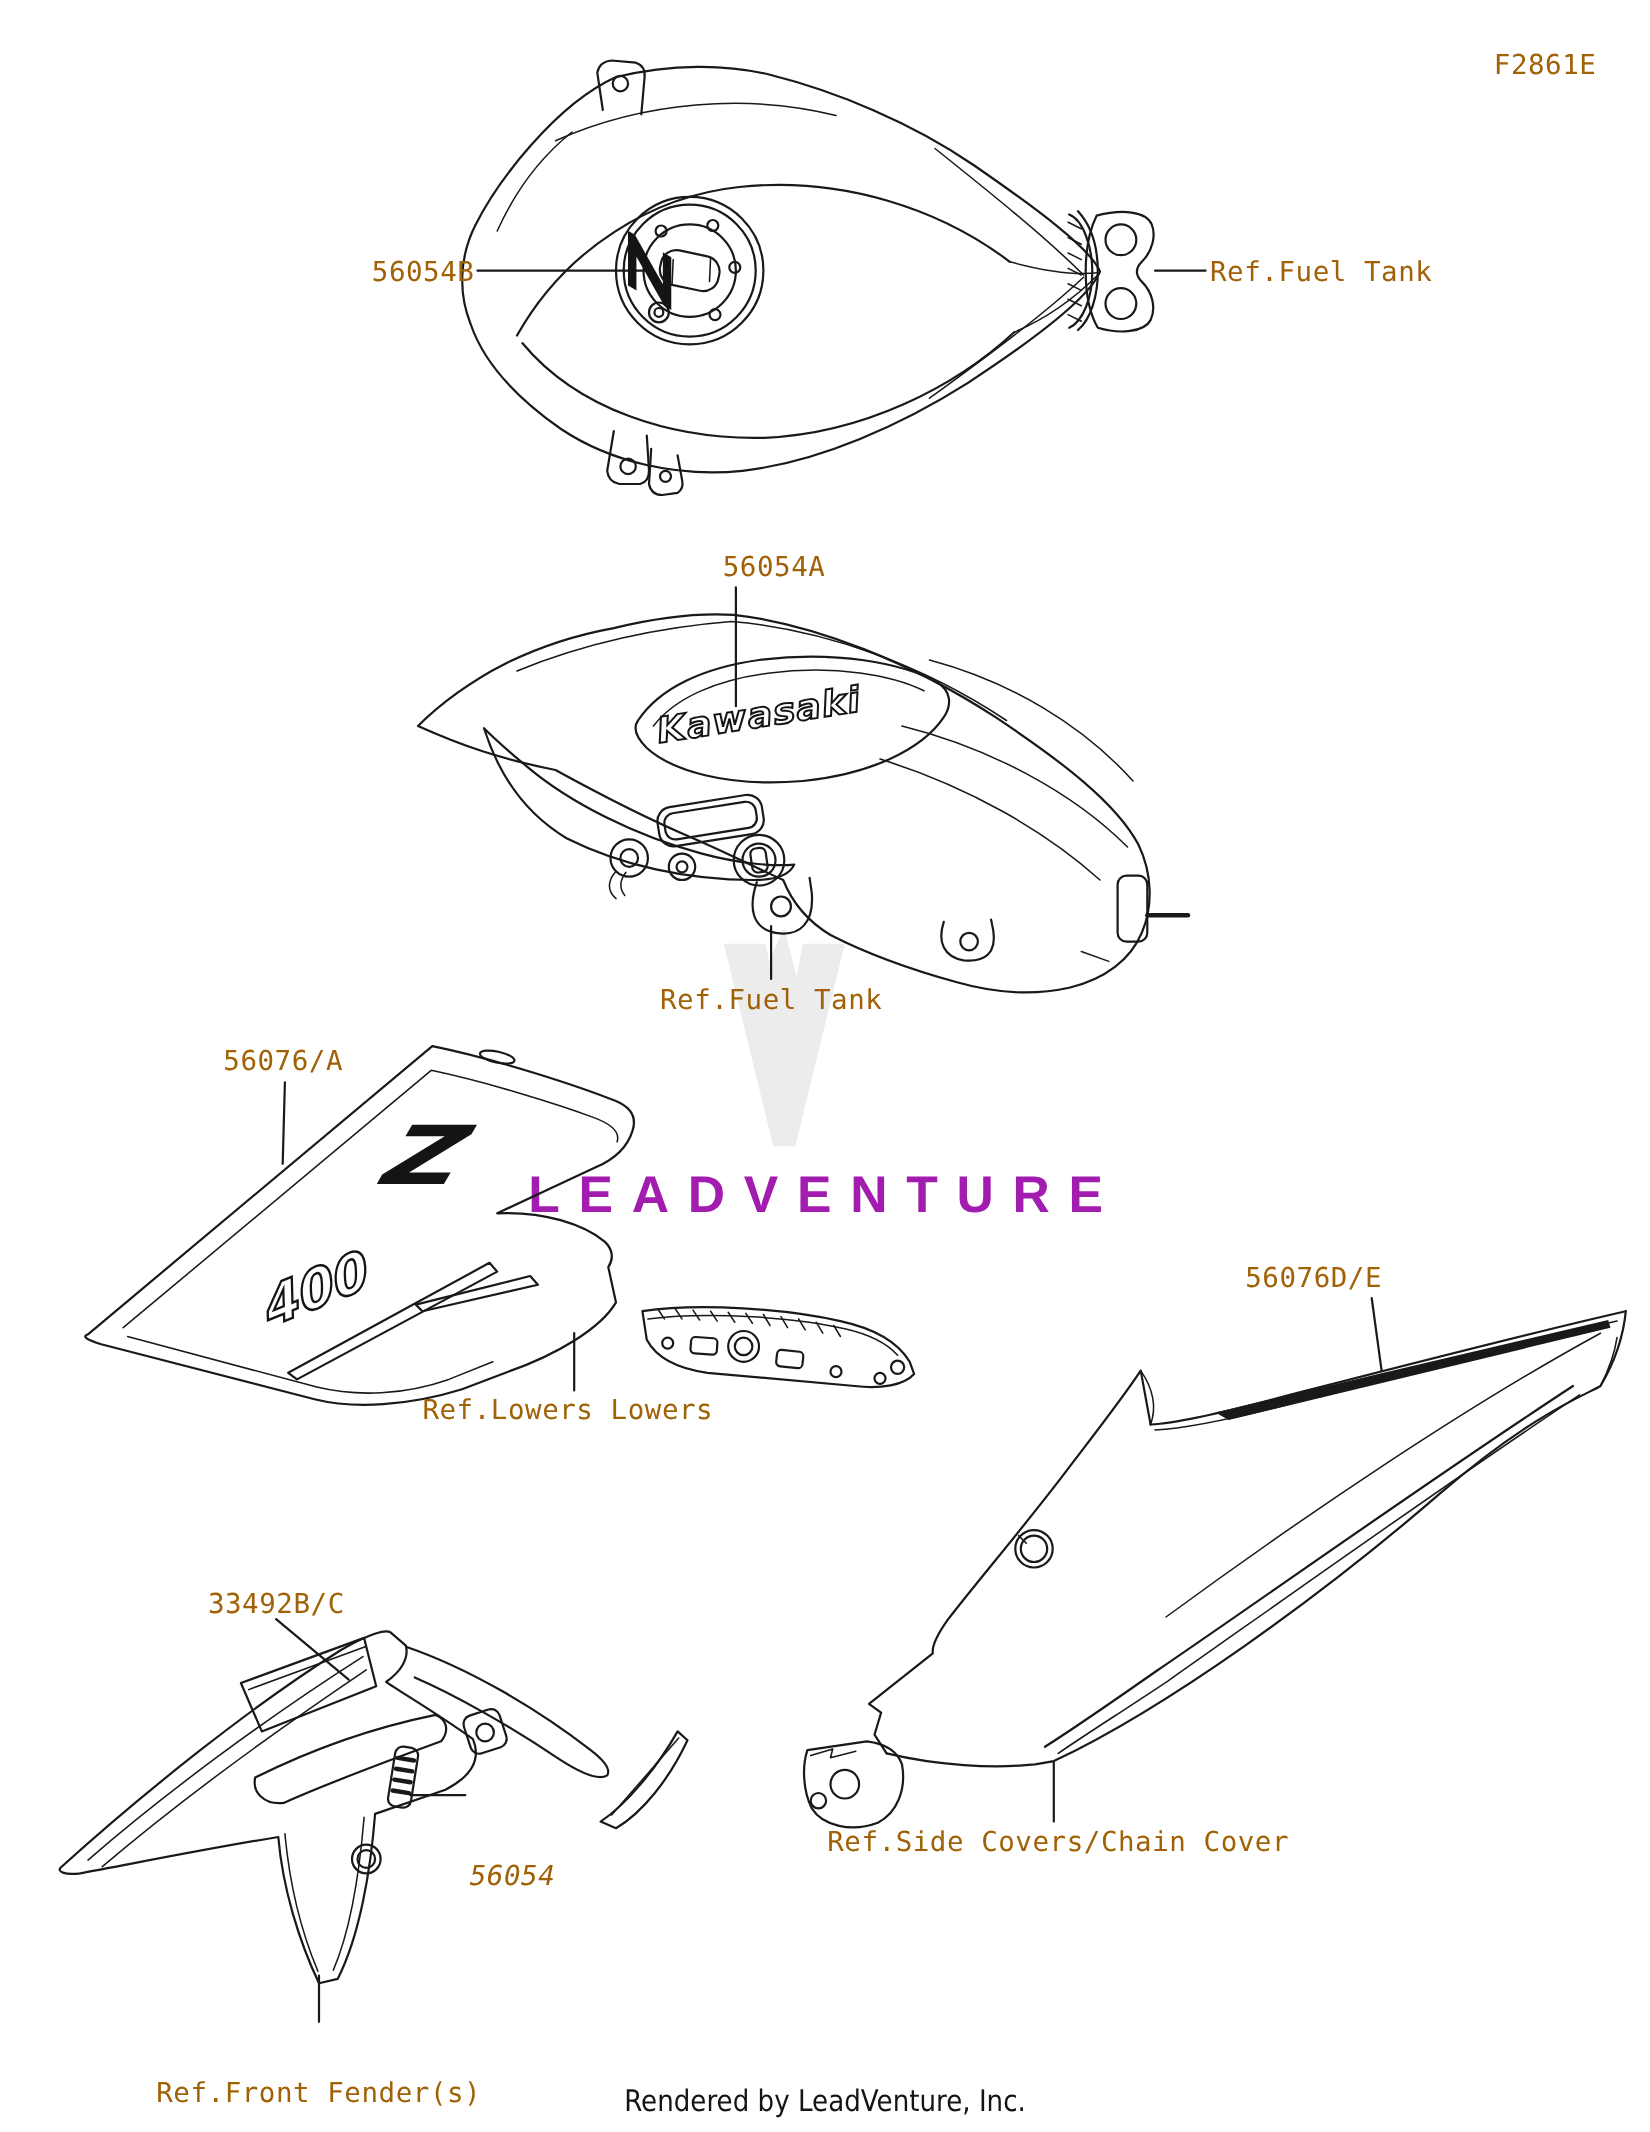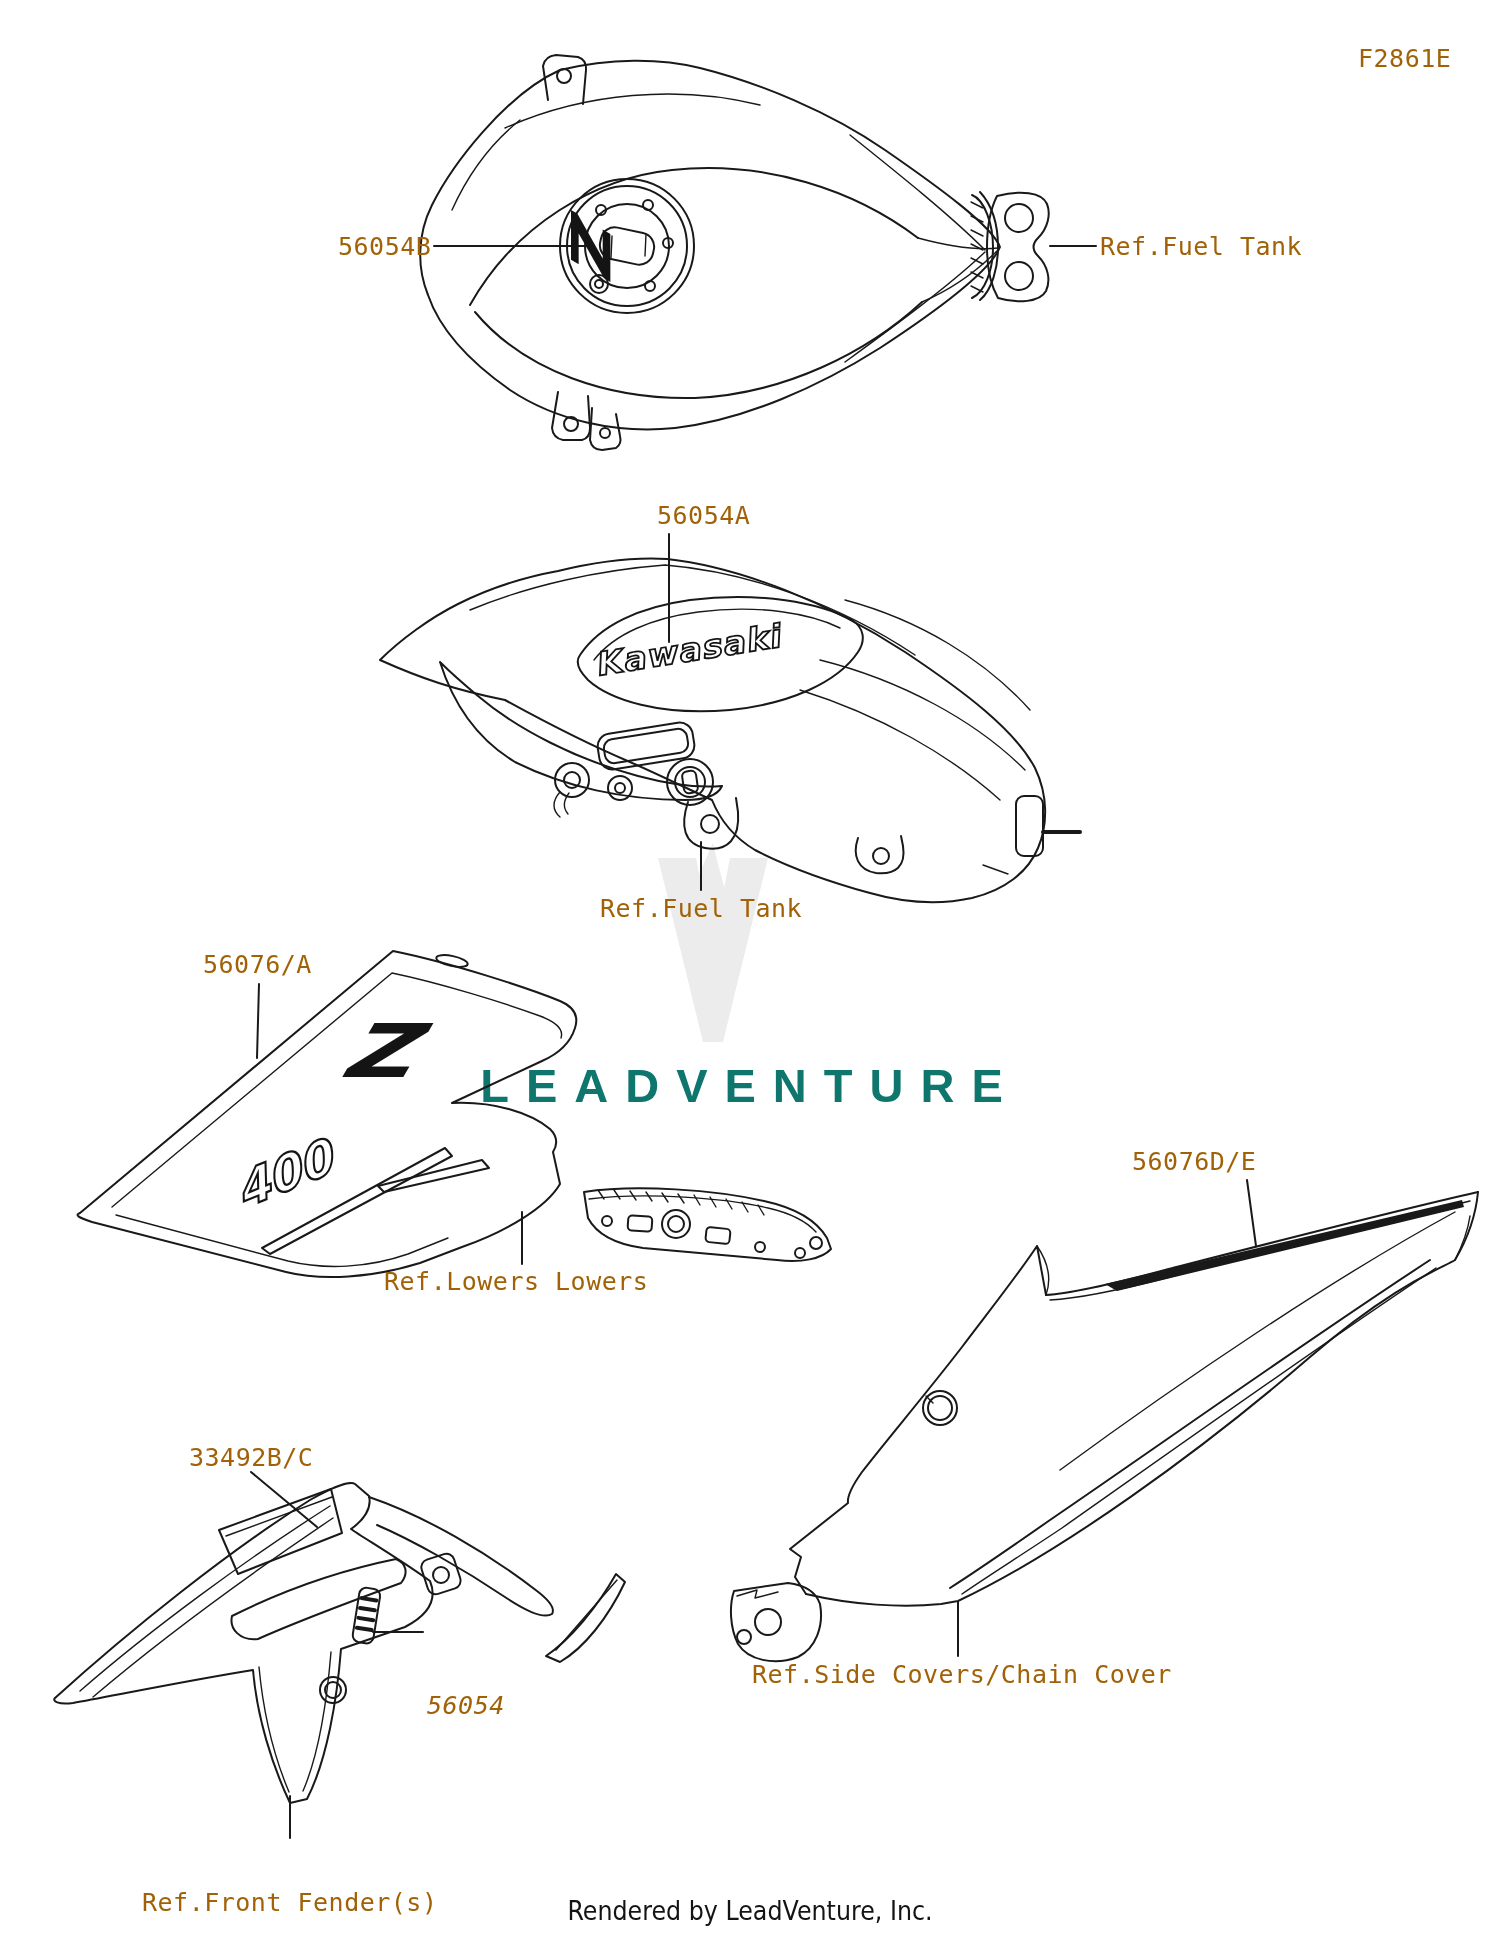--- a/index.html
+++ b/index.html
@@ -14,21 +14,21 @@
   svg.art .fillDark { fill:#191919; stroke:none; }
   svg.art .wm { fill:#ececec; stroke:none; }
   svg.art .thin { stroke-width:1.4; }
   svg.art .thick { stroke-width:4; }
   .label {
     position:absolute; font-size:25px; letter-spacing:0.5px; white-space:nowrap;
     color:#a16207; line-height:1.1;
   }
   .wm-text {
     position:absolute; font-family:"Liberation Sans", sans-serif; font-weight:bold;
-    font-size:47px; letter-spacing:17px; color:#0f766e; white-space:nowrap;
+    font-size:47px; letter-spacing:17px; color:#a21caf; white-space:nowrap;
   }
   .credit {
     position:absolute; font-family:"DejaVu Sans", sans-serif; font-size:27px;
     color:#141414; white-space:nowrap; transform:translateX(-50%) scaleX(0.88);
   }
   .decal {
     position:absolute; white-space:nowrap; font-family:"DejaVu Sans", sans-serif;
     font-weight:bold; font-style:italic; color:#141414;
   }
   .decal-z-top   { font-size:54px; transform:translate(-50%,-50%) rotate(90deg) scaleX(1.45) skewX(-12deg); }

